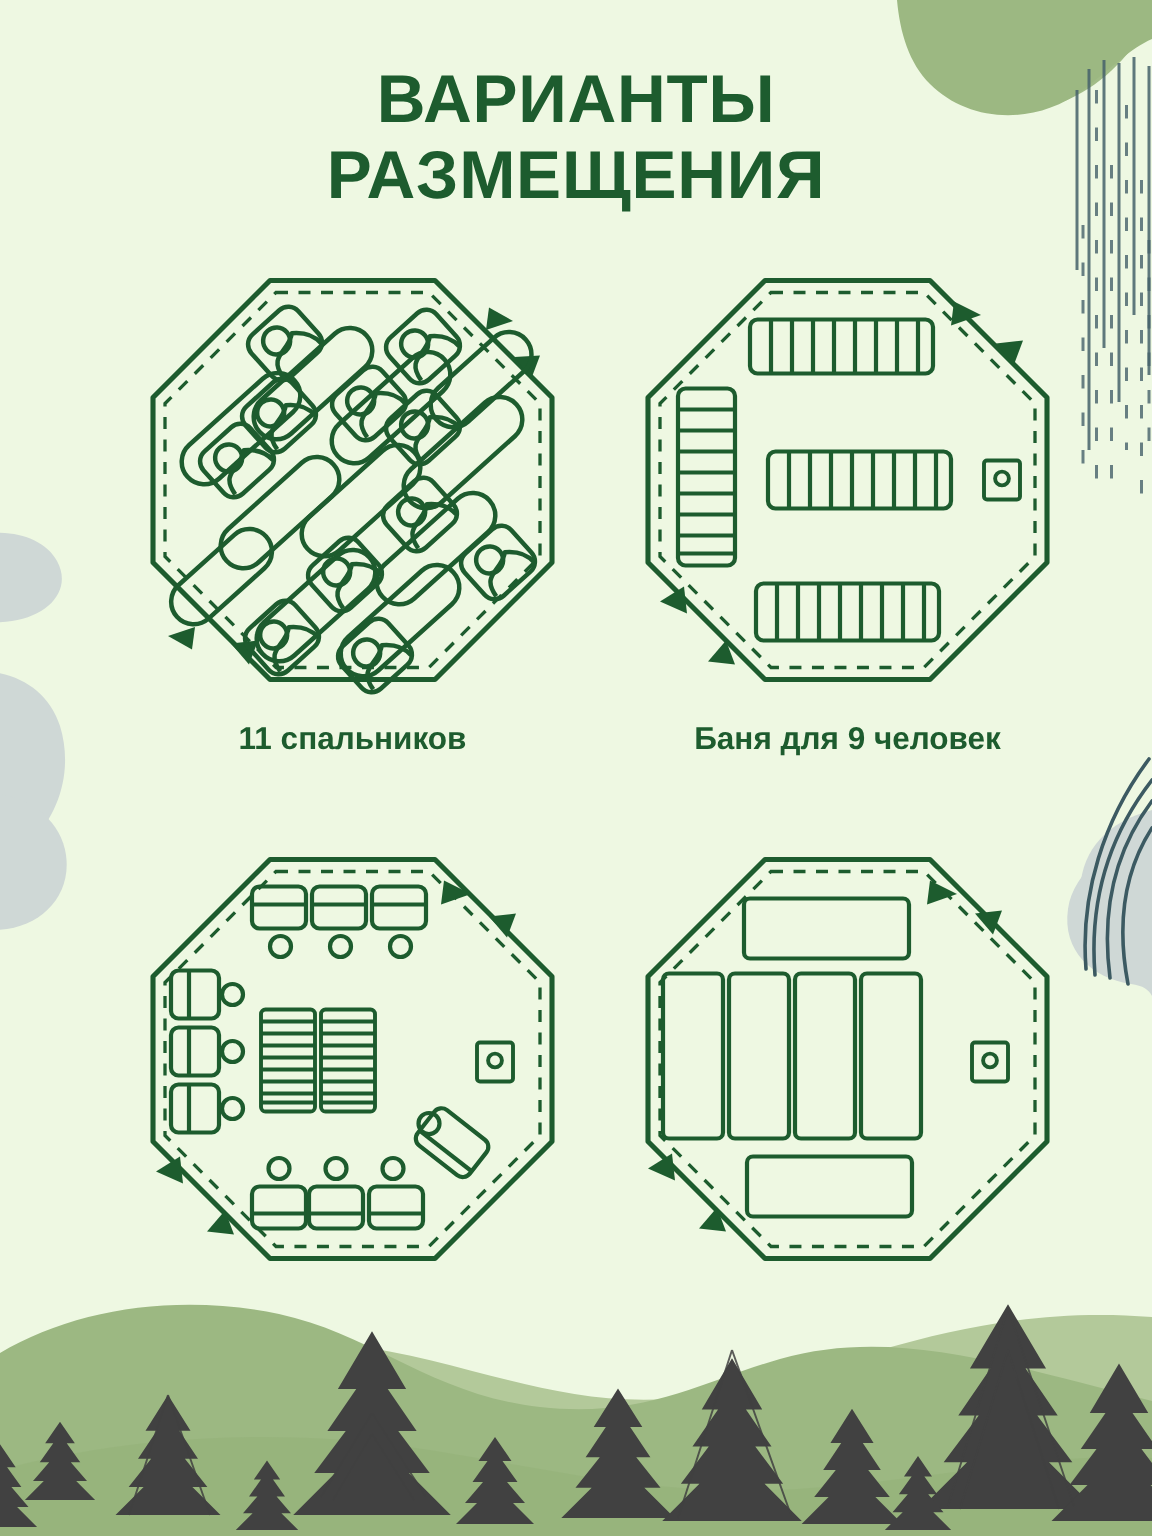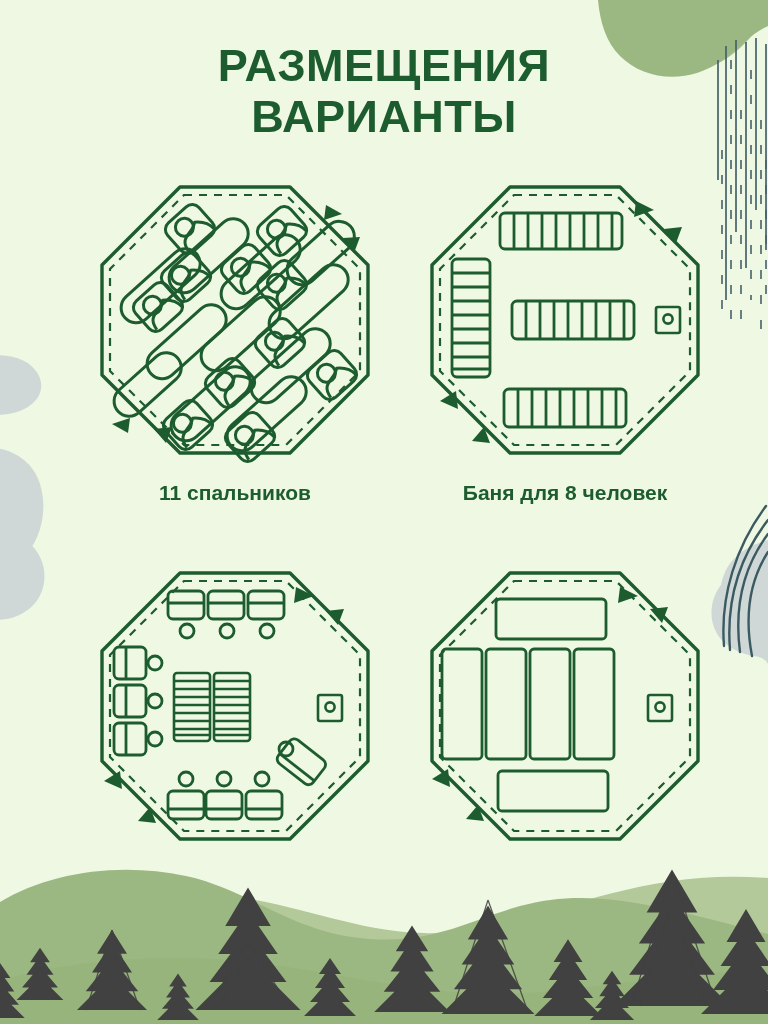--- a/index.html
+++ b/index.html
@@ -148,22 +148,22 @@
           <path d="M488 900 L452 1012 M488 900 L528 1012"></path>
           <path d="M112 930 L86 1010 M112 930 L140 1010"></path>
         </g>
       </g>
     </svg>
   </div>
 
   <div class="content">
 
     <div class="title-wrap">
+      <span class="title-line">ВАРИАНТЫ</span>
       <span class="title-line">РАЗМЕЩЕНИЯ</span>
-      <span class="title-line">ВАРИАНТЫ</span>
     </div>
 
     <div class="grid">
 
       <div class="row">
 
         <div class="cell">
           <div class="plan-box">
             <svg width="290" height="290" viewBox="0 0 290 290">
               <g fill="none" stroke="#1d5c2e" stroke-width="3.4" stroke-linejoin="round">
@@ -339,21 +339,21 @@
                 <line x1="32" y1="182" x2="70" y2="182"></line>
                   <line x1="32" y1="194" x2="70" y2="194"></line>
               </g>
 
               <g fill="none" stroke="#1d5c2e" stroke-width="2.6">
                 <rect x="236" y="132" width="24" height="26" rx="2"></rect>
                 <circle cx="248" cy="144" r="4.6"></circle>
               </g>
             </svg>
           </div>
-          <div class="plan-label">Баня для 8 человек</div>
+          <div class="plan-label">Баня для 9 человек</div>
         </div>
       </div>
 
       <div class="row row2">
 
         <div class="cell">
           <div class="plan-box">
             <svg width="290" height="290" viewBox="0 0 290 290">
               <g fill="none" stroke="#1d5c2e" stroke-width="3.4" stroke-linejoin="round">
                 <polygon points="90,12 200,12 278,90 278,200 200,278 90,278 12,200 12,90"></polygon>

